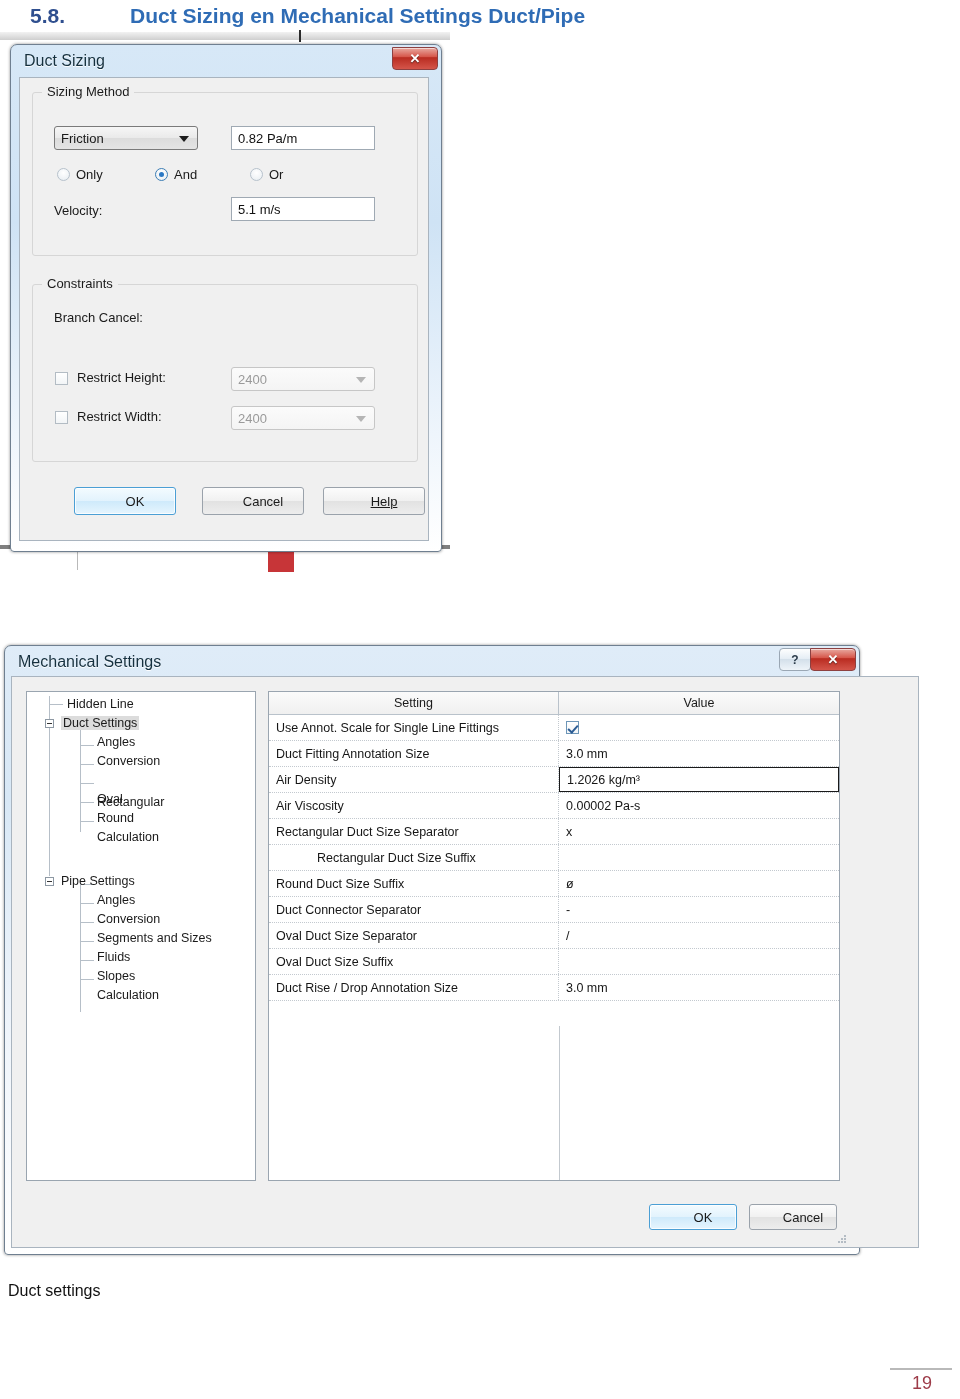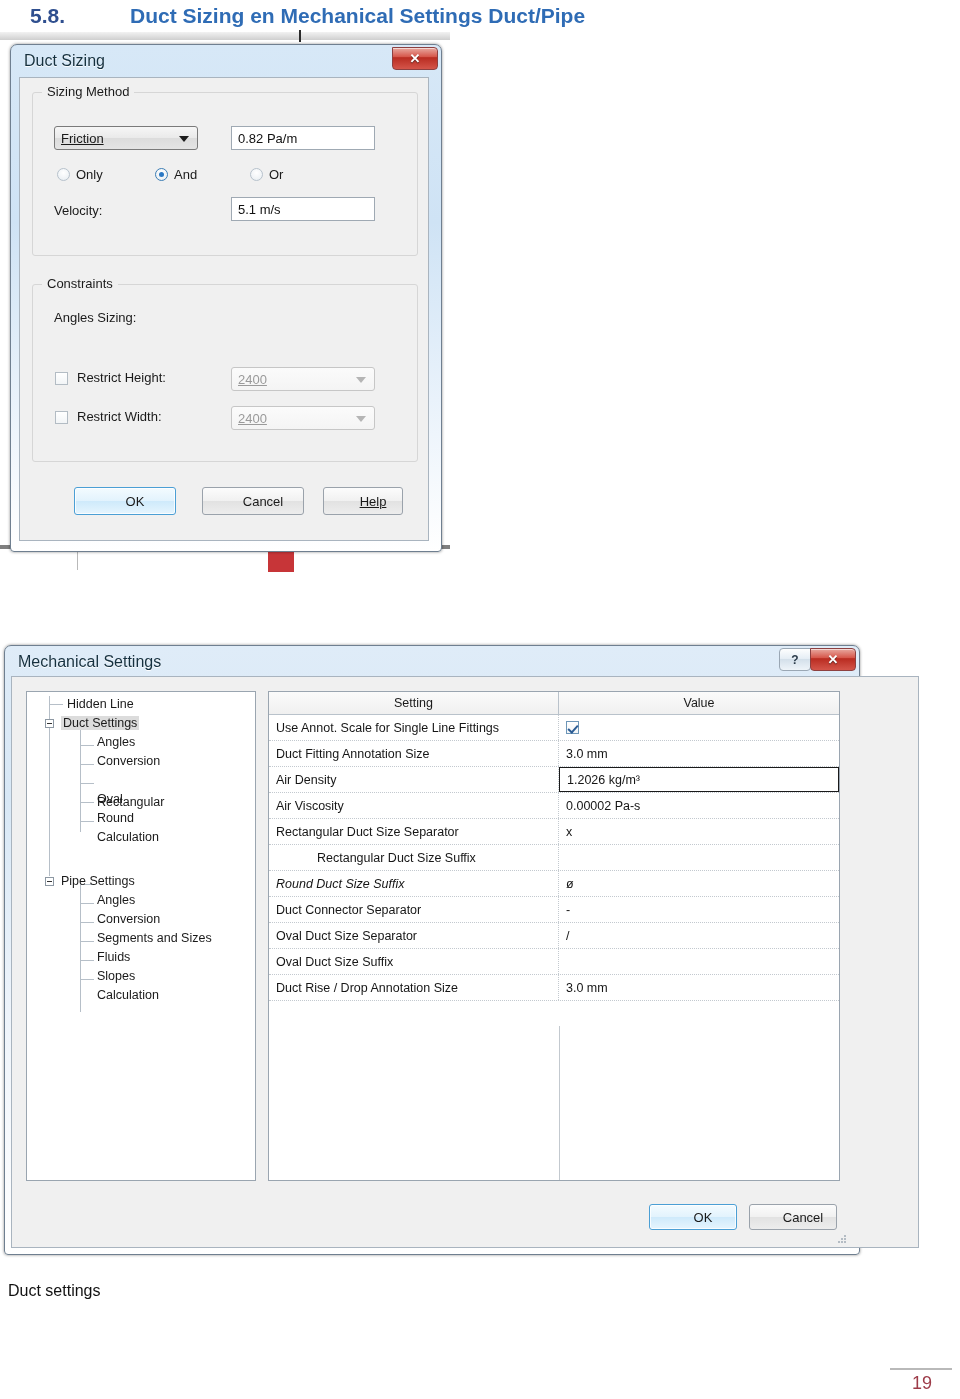--- a/index.html
+++ b/index.html
@@ -78,21 +78,21 @@
 
   .lbl{position:absolute;font-size:13px;color:#1a1a1a;white-space:nowrap;}
 
   
   .combo{
     position:absolute;box-sizing:border-box;
     border:1px solid #7a7a7a;border-radius:3px;
     background:linear-gradient(to bottom,#f6f6f6 0%,#eaeaea 48%,#dcdcdc 52%,#e4e4e4 100%);
     display:flex;align-items:center;
   }
-  .combo .cval{padding-left:6px;font-size:13px;color:#1a1a1a;white-space:nowrap;text-decoration:underline;}
+  .combo .cval{padding-left:6px;font-size:13px;color:#1a1a1a;white-space:nowrap;}
   .combo .arrow{
     position:absolute;right:8px;top:50%;margin-top:-2px;
     width:0;height:0;border-left:5px solid transparent;border-right:5px solid transparent;
     border-top:6px solid #1b1b1b;
   }
   .combo.disabled{
     border:1px solid #c6c6c6;
     background:linear-gradient(to bottom,#fbfbfb 0%,#f4f4f4 100%);
   }
   .combo.disabled .cval{color:#9a9a9a;}
@@ -258,41 +258,41 @@
 
       <span class="lbl" style="left:21px;top:110px;">Velocity:</span>
       <div class="textbox" style="left:198px;top:104px;width:144px;height:24px;">
         <span>5.1 m/s</span>
       </div>
     </div>
 
     <div class="groupbox" style="left:12px;top:206px;width:386px;height:178px;">
       <span class="gb-legend">Constraints</span>
 
-      <span class="lbl" style="left:21px;top:25px;">Angles Sizing:</span>
+      <span class="lbl" style="left:21px;top:25px;">Branch Cancel:</span>
 
 
       <div class="cbx" style="left:22px;top:87px;"></div>
       <span class="lbl" style="left:44px;top:85px;">Restrict Height:</span>
       <div class="combo disabled" style="left:198px;top:82px;width:144px;height:24px;">
         <span class="cval">2400</span>
         <span class="arrow"></span>
       </div>
 
       <div class="cbx" style="left:22px;top:126px;"></div>
       <span class="lbl" style="left:44px;top:124px;">Restrict Width:</span>
       <div class="combo disabled" style="left:198px;top:121px;width:144px;height:24px;">
         <span class="cval">2400</span>
         <span class="arrow"></span>
       </div>
     </div>
 
     <div class="pbtn default" style="left:54px;top:409px;width:102px;height:28px;">OK</div>
     <div class="pbtn" style="left:182px;top:409px;width:102px;height:28px;">Cancel</div>
-    <div class="pbtn" style="left:303px;top:409px;width:80px;height:28px;text-decoration:underline;">Help</div>
+    <div class="pbtn" style="left:303px;top:409px;width:102px;height:28px;text-decoration:underline;">Help</div>
   </div>
 </div>
 
 <div class="win7" style="left:4px;top:645px;width:856px;height:610px;
             background:linear-gradient(to bottom,#dfecf8 0%,#d8e8f6 25%,#eef4fb 60%,#ffffff 100%);">
 
   <div class="titlebar">
     <span class="caption">Mechanical Settings</span>
     <div class="btn-help" style="right:45px;">?</div>
     <div class="btn-close" style="right:0px;">✕</div>
@@ -402,21 +402,21 @@
         <div class="c2" style="width:280px;">x</div>
       </div>
 
       <div class="grow">
         <div class="c1" style="width:290px;padding-left:48px;">Rectangular Duct Size Suffix</div>
         <div class="c2" style="width:280px;"></div>
       </div>
 
 
       <div class="grow">
-        <div class="c1" style="width:290px;font-style:italic;">Round Duct Size Suffix</div>
+        <div class="c1" style="width:290px;">Round Duct Size Suffix</div>
         <div class="c2" style="width:280px;">ø</div>
       </div>
 
       <div class="grow">
         <div class="c1" style="width:290px;">Duct Connector Separator</div>
         <div class="c2" style="width:280px;">-</div>
       </div>
 
       <div class="grow">
         <div class="c1" style="width:290px;">Oval Duct Size Separator</div>

